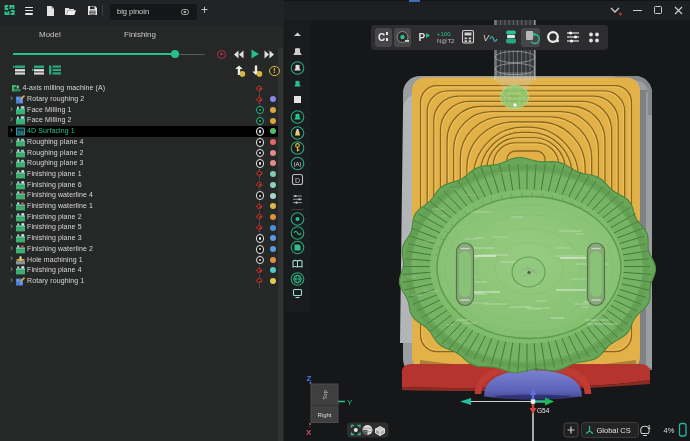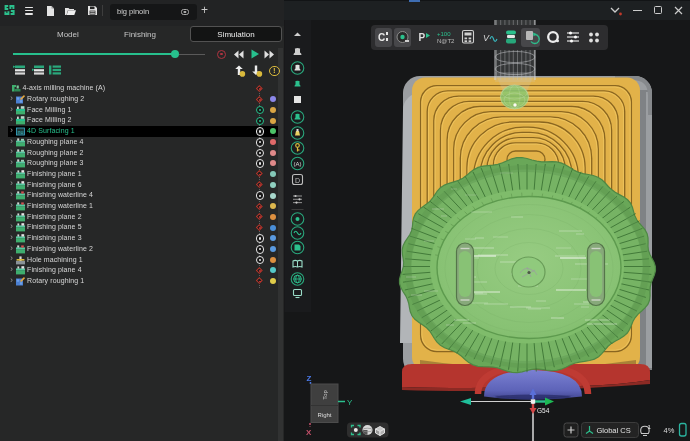--- a/index.html
+++ b/index.html
@@ -73,23 +73,22 @@
     <path d="M1 3 L5 7 L9 3" fill="none" stroke="#cccccc" stroke-width="1.3"></path>
     <circle cx="10.5" cy="9" r="1.4" fill="#c0392b"></circle>
   </svg>
   <div class="abs" style="left:633px;top:9.5px;width:9px;height:1.2px;background:#cccccc"></div>
   <div class="abs" style="left:653.5px;top:5.5px;width:8px;height:8px;border:1.2px solid #cccccc;border-radius:1.5px"></div>
   <svg class="abs" style="left:674px;top:5.5px" width="9" height="9" viewBox="0 0 9 9">
       <path d="M1 1 L8 8 M8 1 L1 8" stroke="#cccccc" stroke-width="1.2"></path>
     </svg>
 
   <div class="abs" id="lpanel">
-    <div class="tabtxt" style="left:57px;">Model</div>
+    <div class="tabtxt" style="left:39px;">Model</div>
     <div class="tabtxt" style="left:124px;">Finishing</div>
-    <div id="simtab">Simulation</div>
     <div class="abs" id="scrolltrack"></div>
     <div class="abs" style="left:13px;top:27.2px;width:162px;height:1.8px;background:#27c08d"></div>
     <div class="abs" style="left:175px;top:27.5px;width:30px;height:1.2px;background:#5a5a5a"></div>
     <div class="abs" style="left:170.8px;top:23.8px;width:8.4px;height:8.4px;border-radius:50%;background:#27c08d"></div>
     <div class="abs" style="left:217px;top:23.5px;width:9px;height:9px;border-radius:50%;border:1.6px solid #b03340"></div>
     <div class="abs" style="left:220.2px;top:26.7px;width:2.6px;height:2.6px;border-radius:50%;background:#b03340"></div>
     <svg class="abs" style="left:233px;top:23.5px" width="11" height="9" viewBox="0 0 11 9">
       <path d="M5.5 0.5 L1 4.5 L5.5 8.5 Z M10.5 0.5 L6 4.5 L10.5 8.5 Z" fill="#e0e0e0"></path>
     </svg>
     <svg class="abs" style="left:250px;top:23px" width="10" height="10" viewBox="0 0 10 10">

